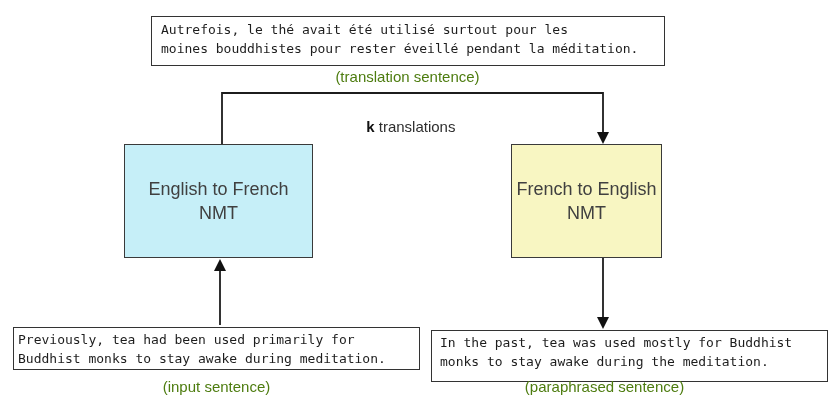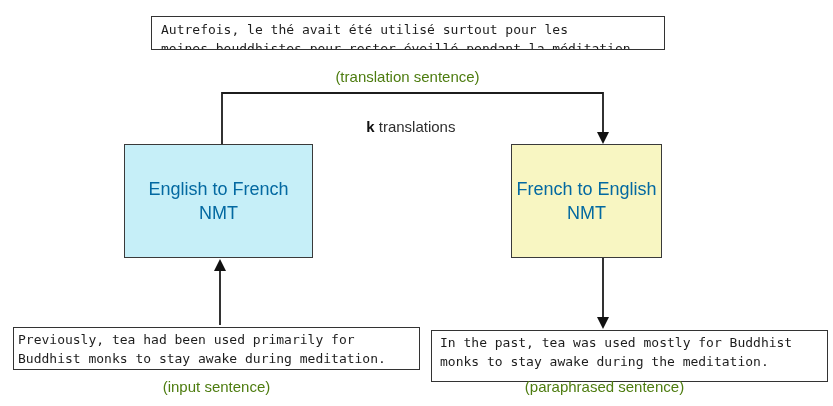--- a/index.html
+++ b/index.html
@@ -34,21 +34,21 @@
     box-sizing: border-box;
     border: 1.5px solid #333333;
     background: #ffffff;
     font-family: "DejaVu Sans Mono", monospace;
     font-size: 13px;
     line-height: 19px;
     color: #1d1d1d;
     white-space: pre;
     overflow: hidden;
   }
-  .sentence-box.top   { left: 151px; top: 16px;  width: 514px; height: 34px; padding: 3px 9px; }
+  .sentence-box.top   { left: 151px; top: 16px;  width: 514px; height: 50px; padding: 3px 9px; }
   .sentence-box.bl    { left: 13px;  top: 327px; width: 407px; height: 43px; padding: 2px 4px; }
   .sentence-box.br    { left: 431px; top: 330px; width: 397px; height: 52px; padding: 2px 8px; }
   .caption {
     position: absolute;
     font-size: 15px;
     color: #4d7c0f;
     text-align: center;
   }
   .caption.ct { left: 151px; top: 68px;  width: 513px; }
   .caption.ci { left: 13px;  top: 378px; width: 407px; }
@@ -59,21 +59,21 @@
     border: 1.6px solid #3a3a3a;
     width: 189px;
     height: 114px;
     top: 144px;
     display: flex;
     align-items: center;
     justify-content: center;
     text-align: center;
     font-size: 18px;
     line-height: 24px;
-    color: #0369a1;
+    color: #404040;
     white-space: pre-line;
   }
   .nmt-box.cyan   { left: 124px; background: #c6eff8; }
   .nmt-box.yellow { left: 511px; width: 151px; background: #f8f6c2; }
   .edge-label {
     position: absolute;
     font-size: 15px;
     color: #2e2e2e;
     white-space: pre;
   }

